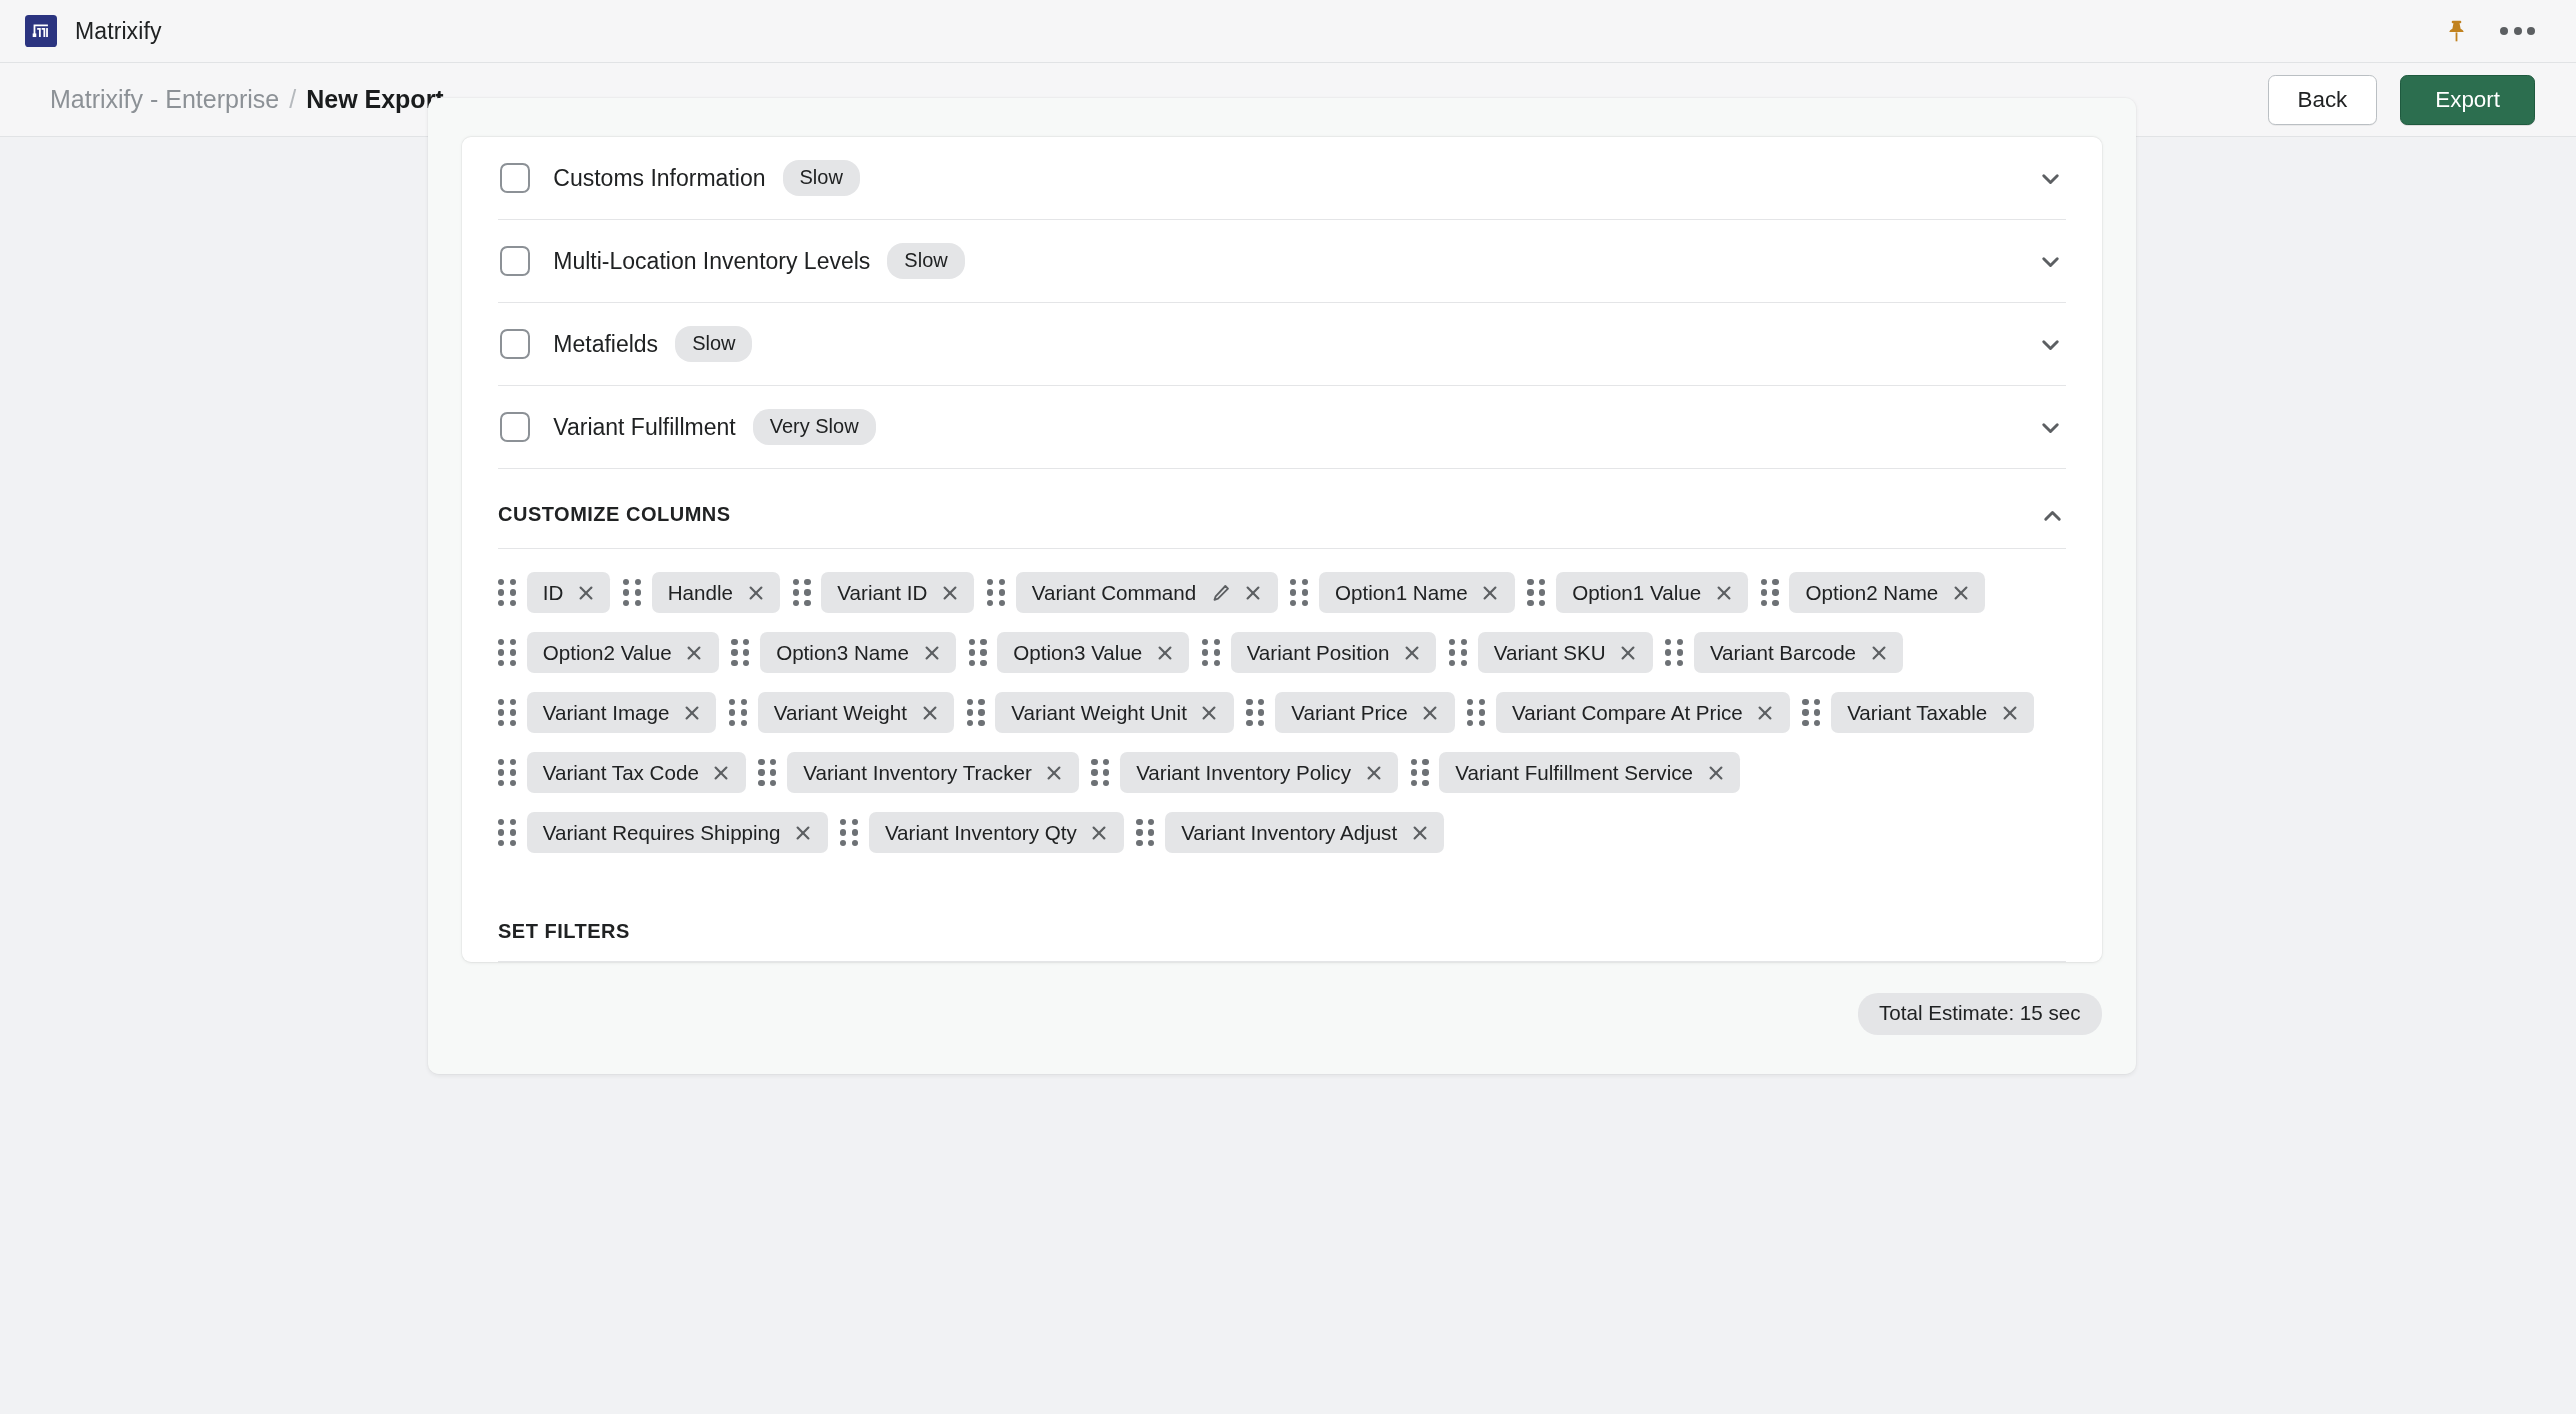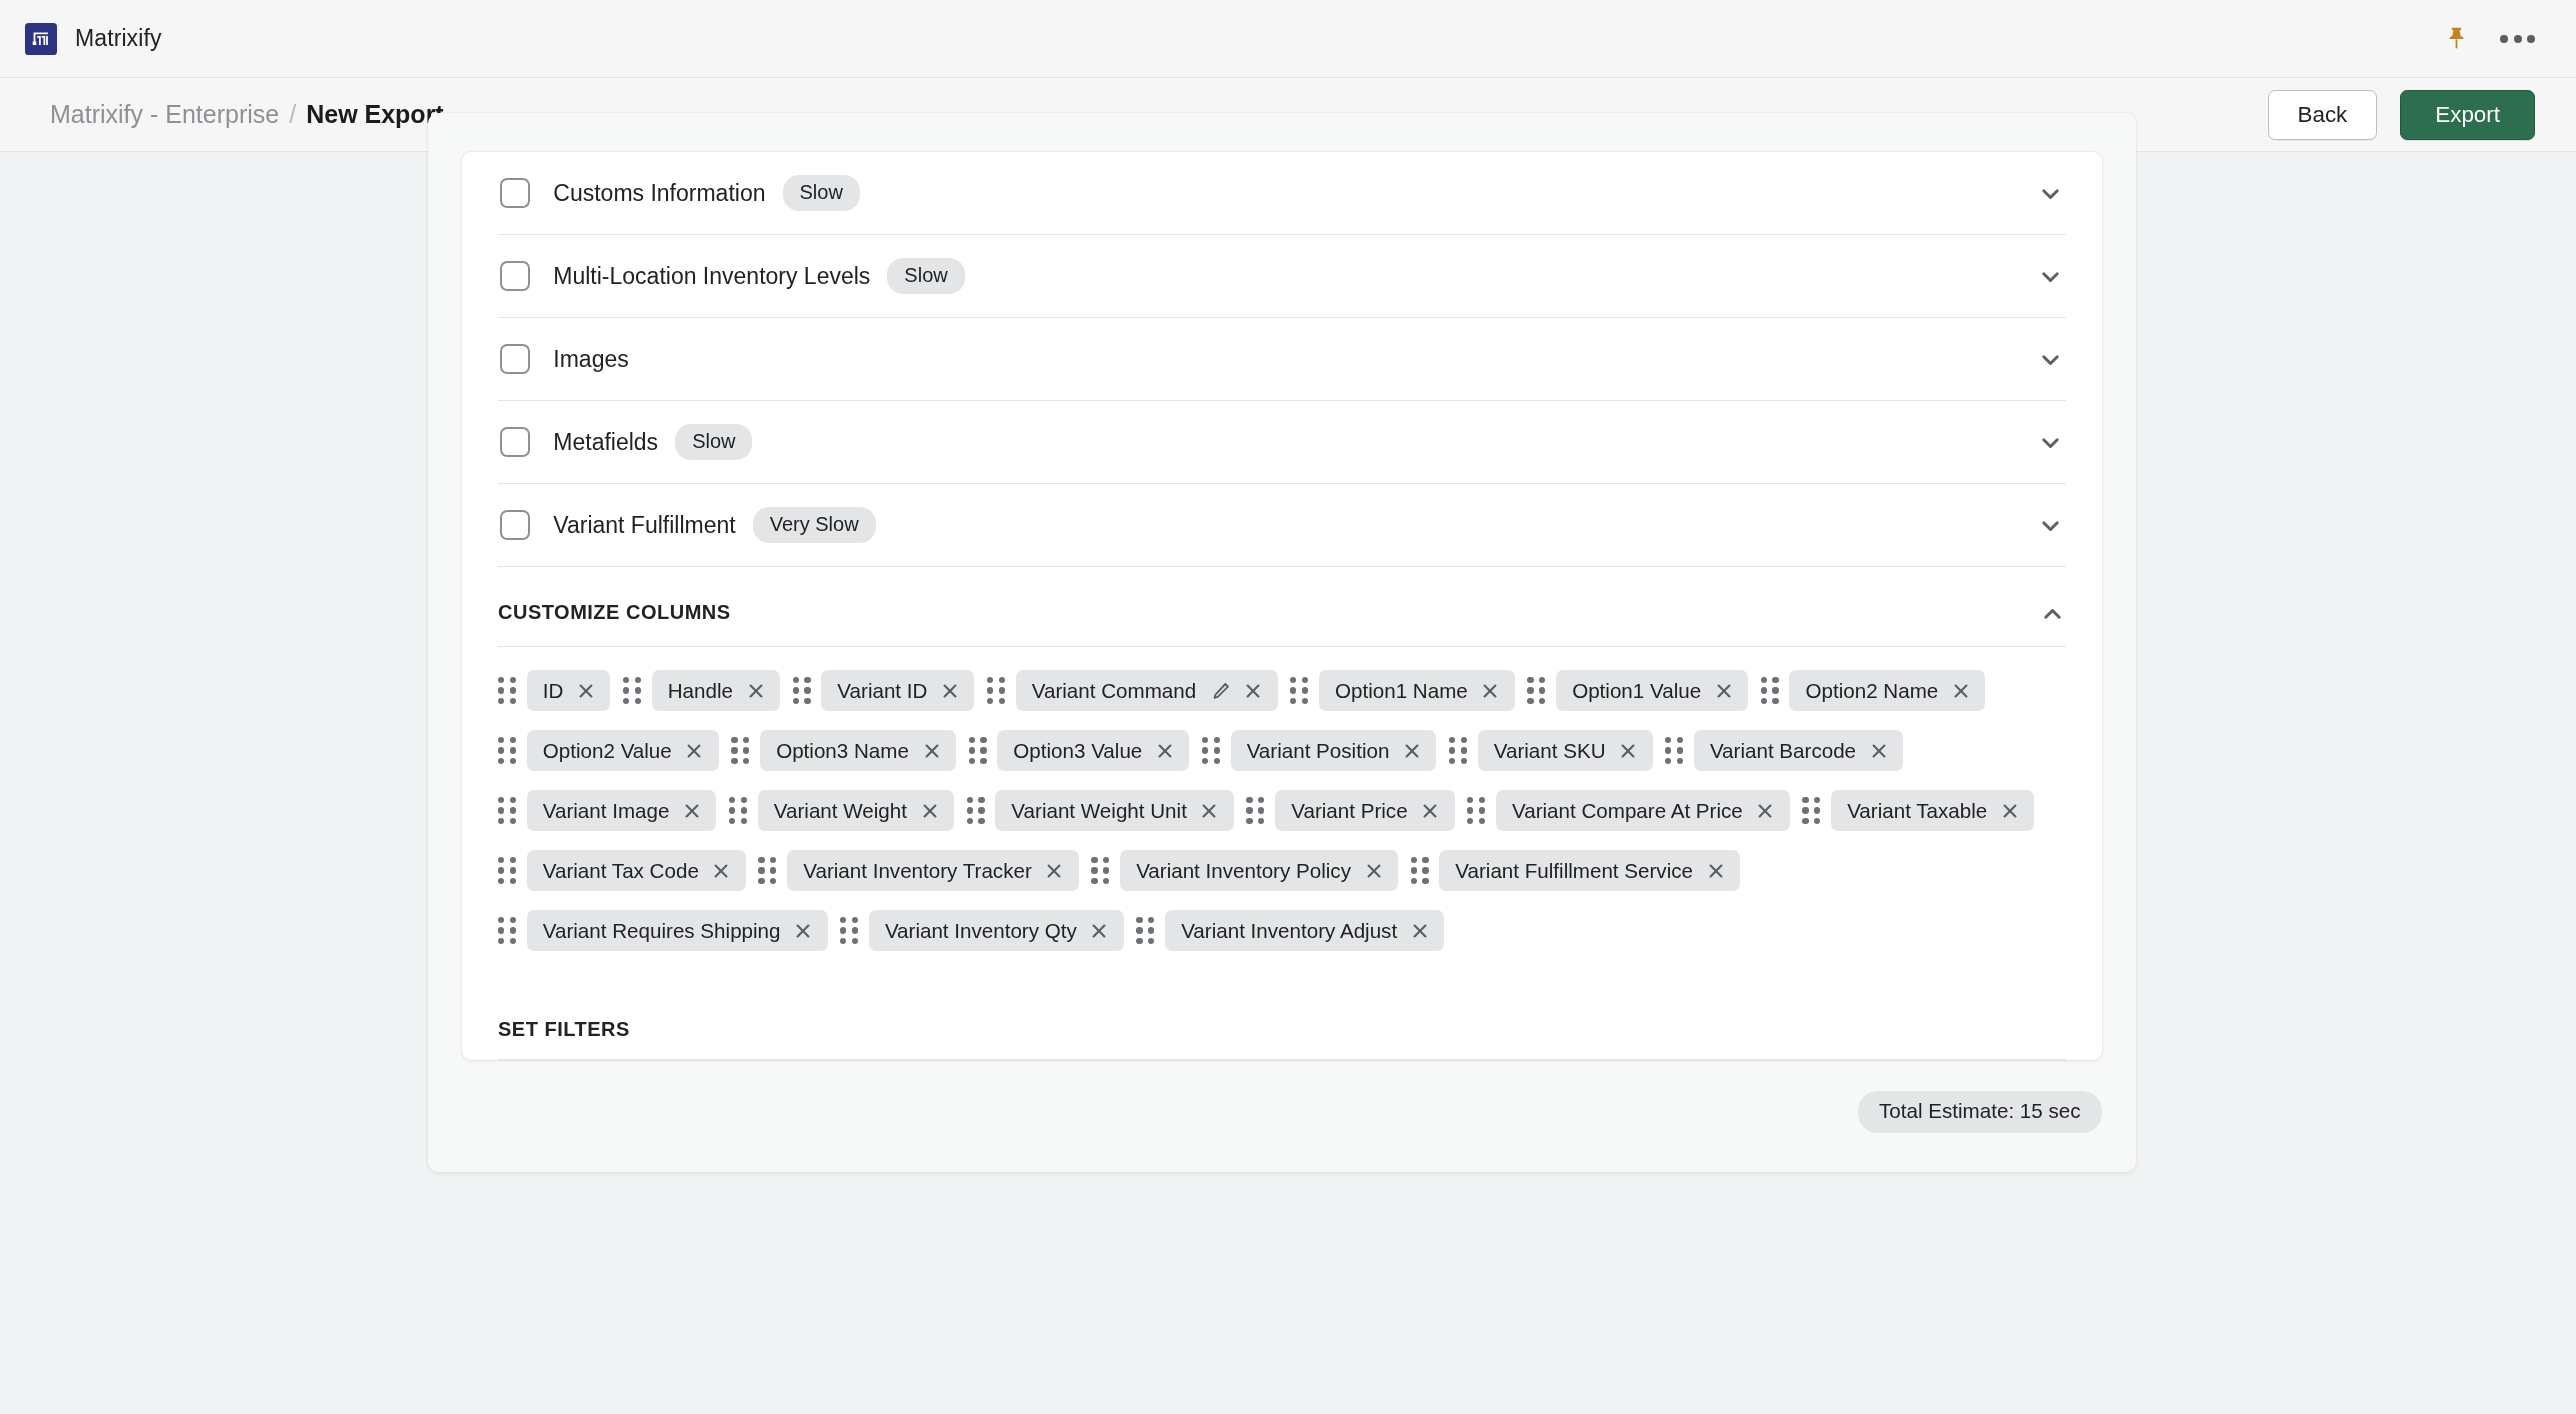--- a/index.html
+++ b/index.html
@@ -5,21 +5,21 @@
   * { box-sizing: border-box; margin: 0; padding: 0; }
   html, body {
     width: 2576px; height: 1415px;
     background: #f1f2f4;
     font-family: "Liberation Sans", sans-serif;
     overflow: hidden;
   }
 
   
   .appbar {
-    height: 78px; background: #f6f6f7;
+    height: 63px; background: #f6f6f7;
     border-bottom: 0.9px solid #e1e3e5;
     display: flex; align-items: center; padding: 0 25px;
     position: relative;
   }
   .app-logo {
     width: 32px; height: 32px; background: #2b3480;
     border-radius: 3.6px; display: flex; align-items: center; justify-content: center;
     flex: 0 0 auto;
   }
   .app-logo svg { display:block; }
@@ -186,29 +186,20 @@
           <span class="chev">
             <svg width="27" height="27" viewBox="0 0 24 24" fill="none" stroke="#5c5f62" stroke-width="2.6" stroke-linecap="round" stroke-linejoin="round">
                 <polyline points="6 9.5 12 15.5 18 9.5"></polyline>
               </svg>
           </span>
         </div>
         <div class="acc-row">
           <div class="checkbox"></div>
           <span class="acc-label">Multi-Location Inventory Levels</span>
           <span class="badge">Slow</span>
-          <span class="chev">
-            <svg width="27" height="27" viewBox="0 0 24 24" fill="none" stroke="#5c5f62" stroke-width="2.6" stroke-linecap="round" stroke-linejoin="round">
-                <polyline points="6 9.5 12 15.5 18 9.5"></polyline>
-              </svg>
-          </span>
-        </div>
-        <div class="acc-row">
-          <div class="checkbox"></div>
-          <span class="acc-label">Images</span>
           <span class="chev">
             <svg width="27" height="27" viewBox="0 0 24 24" fill="none" stroke="#5c5f62" stroke-width="2.6" stroke-linecap="round" stroke-linejoin="round">
                 <polyline points="6 9.5 12 15.5 18 9.5"></polyline>
               </svg>
           </span>
         </div>
         <div class="acc-row">
           <div class="checkbox"></div>
           <span class="acc-label">Metafields</span>
           <span class="badge">Slow</span>

